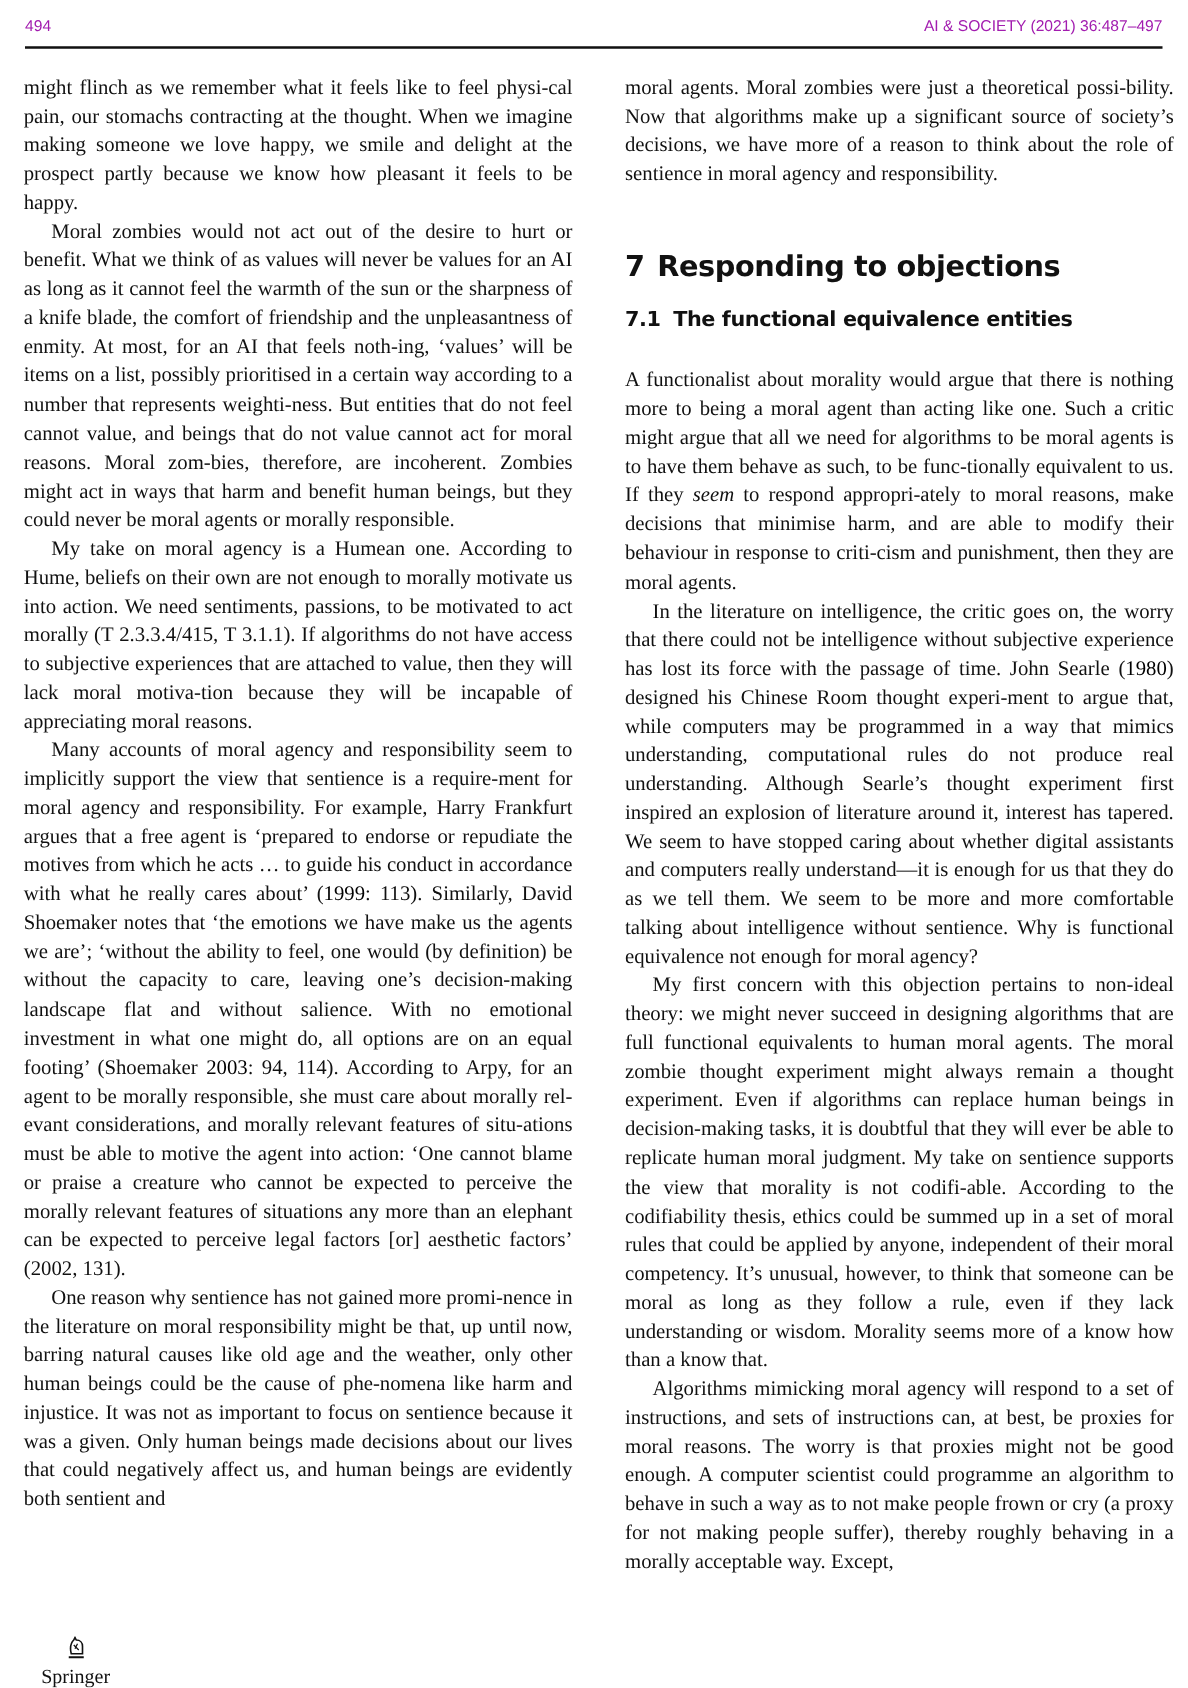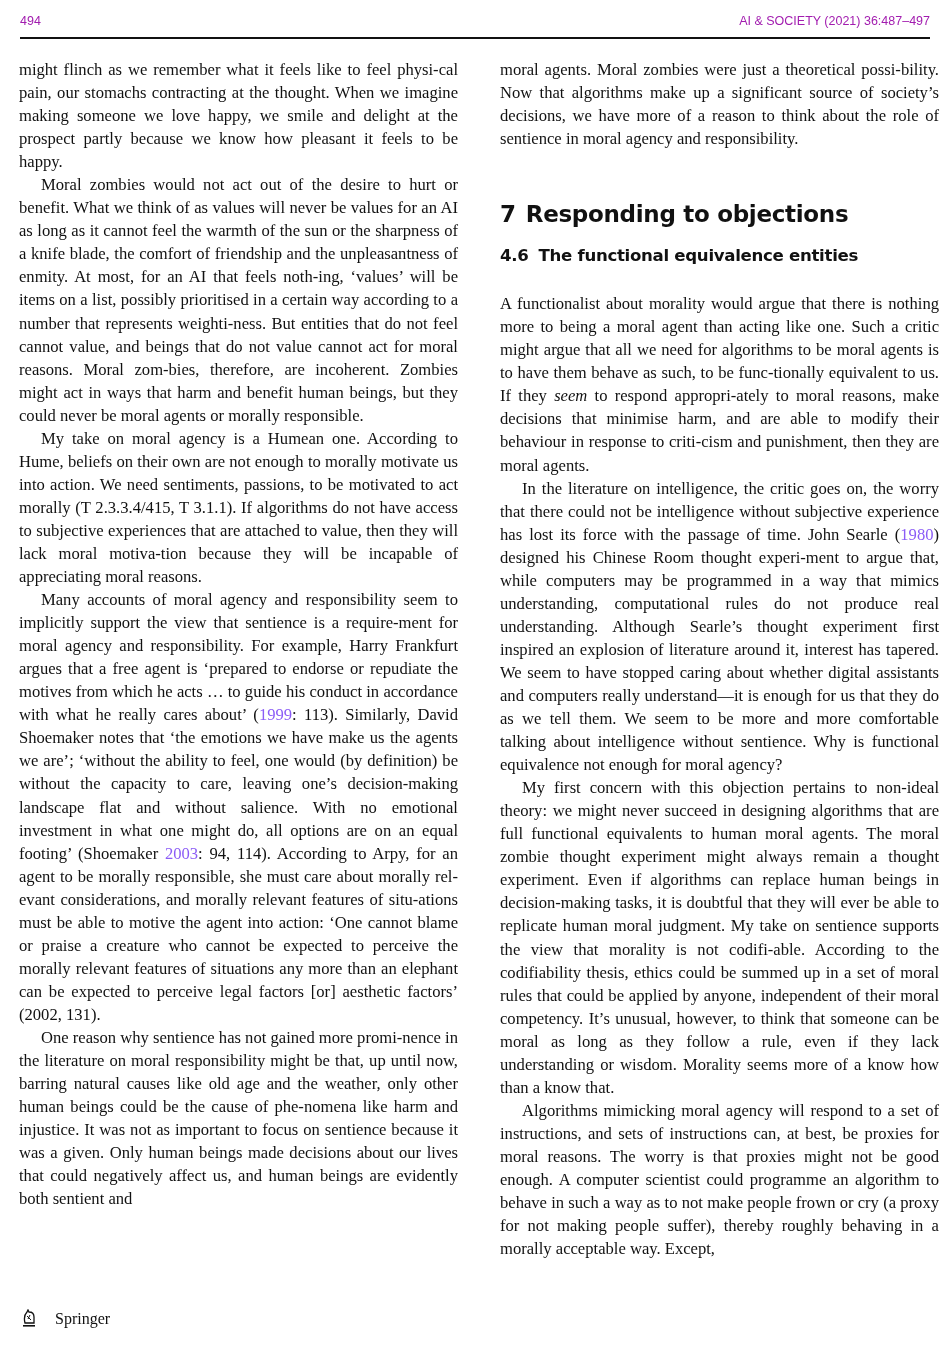--- a/index.html
+++ b/index.html
@@ -6,26 +6,26 @@
   body { width: 950px; height: 1350px; position: relative; overflow: hidden; color: #111; }
   .header { position: absolute; left: 20px; right: 20px; top: 14px; height: 24px; font-family: "Liberation Sans", sans-serif; font-size: 12.5px; color: #a21caf; }
   .header .pageno { position: absolute; left: 0; top: 0; }
   .header .journal { position: absolute; right: 0; top: 0; }
   .rule { position: absolute; left: 20px; right: 20px; top: 37px; height: 0; border-top: 2px solid #111; }
   .col { position: absolute; top: 58px; width: 439px; font-family: "Liberation Serif", serif; font-size: 16.6px; line-height: 23.05px; text-align: justify; hyphens: manual; }
   .col.left { left: 19px; }
   .col.right { left: 500px; }
   .col p { margin: 0; }
   .col p.indent { text-indent: 22px; }
-  .link { color: #8b5cf6; font-family: Liberation Serif, serif; }
+  .link { color: #000000; font-family: Liberation Serif, serif; }
   .h1 { font-family: "DejaVu Sans", sans-serif; font-weight: bold; font-size: 23px; margin: 50px 0 0 0; line-height: 28px; letter-spacing: -0.3px; }
   .h2 { font-family: "DejaVu Sans", sans-serif; font-weight: bold; font-size: 16.6px; margin: 16px 0 0 0; line-height: 24px; letter-spacing: -0.3px; }
   .h1 .num, .h2 .num { display: inline-block; margin-right: 10px; }
   .after-head { margin-top: 24px !important; }
-  .footer { position: absolute; left: 21px; top: 1309px; font-family: "Liberation Serif", serif; font-size: 16px; display: flex; align-items: center; gap: 18px; }
+  .footer { position: absolute; left: 33px; top: 1309px; font-family: "Liberation Serif", serif; font-size: 16px; display: flex; align-items: center; gap: 4px; flex-direction: column; }
   .footer svg { display: block; }
   em { font-style: italic; }
 </style>
 </head>
 <body>
 
 <div class="header">
   <span class="pageno">494</span>
   <span class="journal">AI &amp; SOCIETY (2021) 36:487–497</span>
 </div>
@@ -35,21 +35,21 @@
   <p>might flinch as we remember what it feels like to feel physi-cal pain, our stomachs contracting at the thought. When we imagine making someone we love happy, we smile and delight at the prospect partly because we know how pleasant it feels to be happy.</p>
   <p class="indent">Moral zombies would not act out of the desire to hurt or benefit. What we think of as values will never be values for an AI as long as it cannot feel the warmth of the sun or the sharpness of a knife blade, the comfort of friendship and the unpleasantness of enmity. At most, for an AI that feels noth-ing, ‘values’ will be items on a list, possibly prioritised in a certain way according to a number that represents weighti-ness. But entities that do not feel cannot value, and beings that do not value cannot act for moral reasons. Moral zom-bies, therefore, are incoherent. Zombies might act in ways that harm and benefit human beings, but they could never be moral agents or morally responsible.</p>
   <p class="indent">My take on moral agency is a Humean one. According to Hume, beliefs on their own are not enough to morally motivate us into action. We need sentiments, passions, to be motivated to act morally (T 2.3.3.4/415, T 3.1.1). If algorithms do not have access to subjective experiences that are attached to value, then they will lack moral motiva-tion because they will be incapable of appreciating moral reasons.</p>
   <p class="indent"><span>Many accounts of moral agency and responsibility seem to implicitly support the view that sentience is a require-ment for moral agency and responsibility. For example, Harry Frankfurt argues that a free agent is ‘prepared to endorse or repudiate the motives from which he acts … to guide his conduct in accordance with what he really cares about’ (</span><a class="link">1999</a><span>: 113). Similarly, David Shoemaker notes that ‘the emotions we have make us the agents we are’; ‘without the ability to feel, one would (by definition) be without the capacity to care, leaving one’s decision-making landscape flat and without salience. With no emotional investment in what one might do, all options are on an equal footing’ (Shoemaker </span><a class="link">2003</a><span>: 94, 114). According to Arpy, for an agent to be morally responsible, she must care about morally rel-evant considerations, and morally relevant features of situ-ations must be able to motive the agent into action: ‘One cannot blame or praise a creature who cannot be expected to perceive the morally relevant features of situations any more than an elephant can be expected to perceive legal factors [or] aesthetic factors’ (2002, 131).</span></p>
   <p class="indent">One reason why sentience has not gained more promi-nence in the literature on moral responsibility might be that, up until now, barring natural causes like old age and the weather, only other human beings could be the cause of phe-nomena like harm and injustice. It was not as important to focus on sentience because it was a given. Only human beings made decisions about our lives that could negatively affect us, and human beings are evidently both sentient and</p>
 </div>
 
 <div class="col right">
   <p>moral agents. Moral zombies were just a theoretical possi-bility. Now that algorithms make up a significant source of society’s decisions, we have more of a reason to think about the role of sentience in moral agency and responsibility.</p>
   <div class="h1"><span class="num">7</span><span>Responding to objections</span></div>
-  <div class="h2"><span class="num">4.6</span><span>The functional equivalence entities</span></div>
+  <div class="h2"><span class="num">7.1</span><span>The functional equivalence entities</span></div>
   <p class="after-head"><span>A functionalist about morality would argue that there is nothing more to being a moral agent than acting like one. Such a critic might argue that all we need for algorithms to be moral agents is to have them behave as such, to be func-tionally equivalent to us. If they </span><em>seem</em><span> to respond appropri-ately to moral reasons, make decisions that minimise harm, and are able to modify their behaviour in response to criti-cism and punishment, then they are moral agents.</span></p>
   <p class="indent"><span>In the literature on intelligence, the critic goes on, the worry that there could not be intelligence without subjective experience has lost its force with the passage of time. John Searle (</span><a class="link">1980</a><span>) designed his Chinese Room thought experi-ment to argue that, while computers may be programmed in a way that mimics understanding, computational rules do not produce real understanding. Although Searle’s thought experiment first inspired an explosion of literature around it, interest has tapered. We seem to have stopped caring about whether digital assistants and computers really understand—it is enough for us that they do as we tell them. We seem to be more and more comfortable talking about intelligence without sentience. Why is functional equivalence not enough for moral agency?</span></p>
   <p class="indent">My first concern with this objection pertains to non-ideal theory: we might never succeed in designing algorithms that are full functional equivalents to human moral agents. The moral zombie thought experiment might always remain a thought experiment. Even if algorithms can replace human beings in decision-making tasks, it is doubtful that they will ever be able to replicate human moral judgment. My take on sentience supports the view that morality is not codifi-able. According to the codifiability thesis, ethics could be summed up in a set of moral rules that could be applied by anyone, independent of their moral competency. It’s unusual, however, to think that someone can be moral as long as they follow a rule, even if they lack understanding or wisdom. Morality seems more of a know how than a know that.</p>
   <p class="indent">Algorithms mimicking moral agency will respond to a set of instructions, and sets of instructions can, at best, be proxies for moral reasons. The worry is that proxies might not be good enough. A computer scientist could programme an algorithm to behave in such a way as to not make people frown or cry (a proxy for not making people suffer), thereby roughly behaving in a morally acceptable way. Except,</p>
 </div>
 
 <div class="footer">
   <span>
     <svg width="16" height="20" viewBox="0 0 16 20">
       <path d="M4 14 C3 10 3 6 6 3 L7 1 L8 3 C11 3 13 5 13 8 L13 14 Z" fill="none" stroke="#111" stroke-width="1.3"></path>

